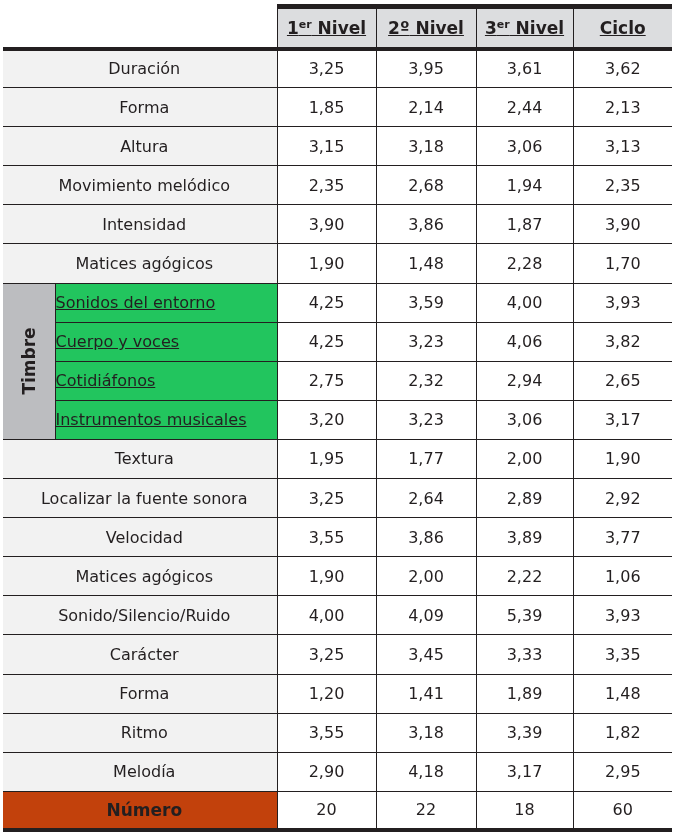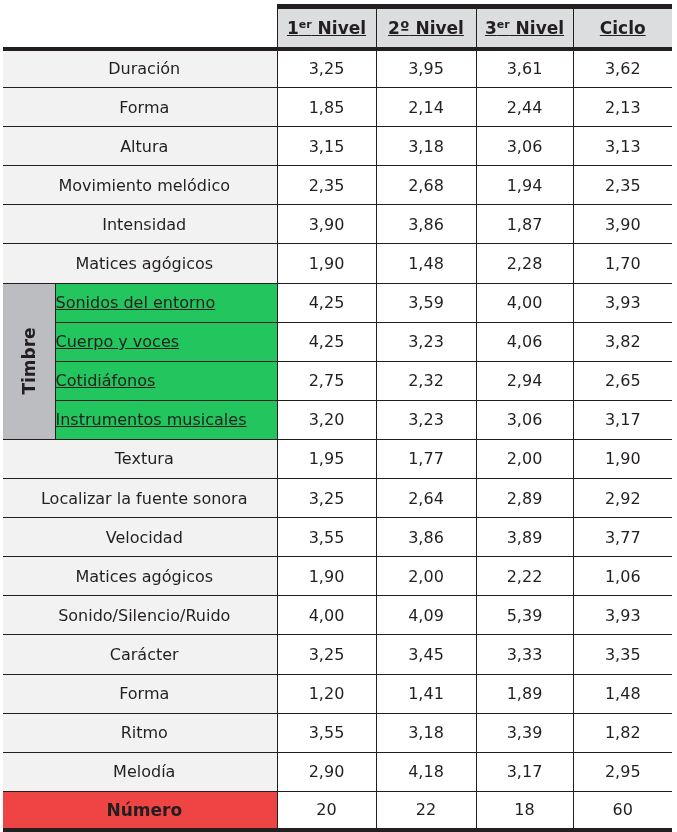--- a/index.html
+++ b/index.html
@@ -18,21 +18,21 @@
   thead th sup{font-size:11px;vertical-align:6px;line-height:0;}
   thead tr{border-bottom:4px solid #231f20;}
   tbody tr{height:39.1px;border-bottom:1.5px solid #231f20;}
   tbody td{font-size:16px;}
   td.lbl{background:#f2f2f2;padding-left:9px;text-align:center;white-space:nowrap;}
   td.sublbl{background:#22c55e;text-align:left;white-space:nowrap;border-left:1.5px solid #231f20;text-decoration:underline;}
   td.val{text-align:center;border-left:1.5px solid #231f20;}
   td.grp{background:#bcbdc0;position:relative;border-bottom:1.5px solid #231f20;}
   td.grp span{position:absolute;left:50%;top:50%;transform:translate(-50%,-50%) rotate(-90deg);font-weight:bold;font-size:17px;white-space:nowrap;}
   tr.total{border-bottom:5px solid #231f20;}
-  tr.total td.lbl{background:#ef4444;font-weight:bold;font-size:17px;}
+  tr.total td.lbl{background:#c2410c;font-weight:bold;font-size:17px;}
 </style>
 </head>
 <body>
 
 <table>
   <colgroup>
     <col class="c-grp">
       <col class="c-lbl">
       <col class="c-v1">
       <col class="c-v2">

